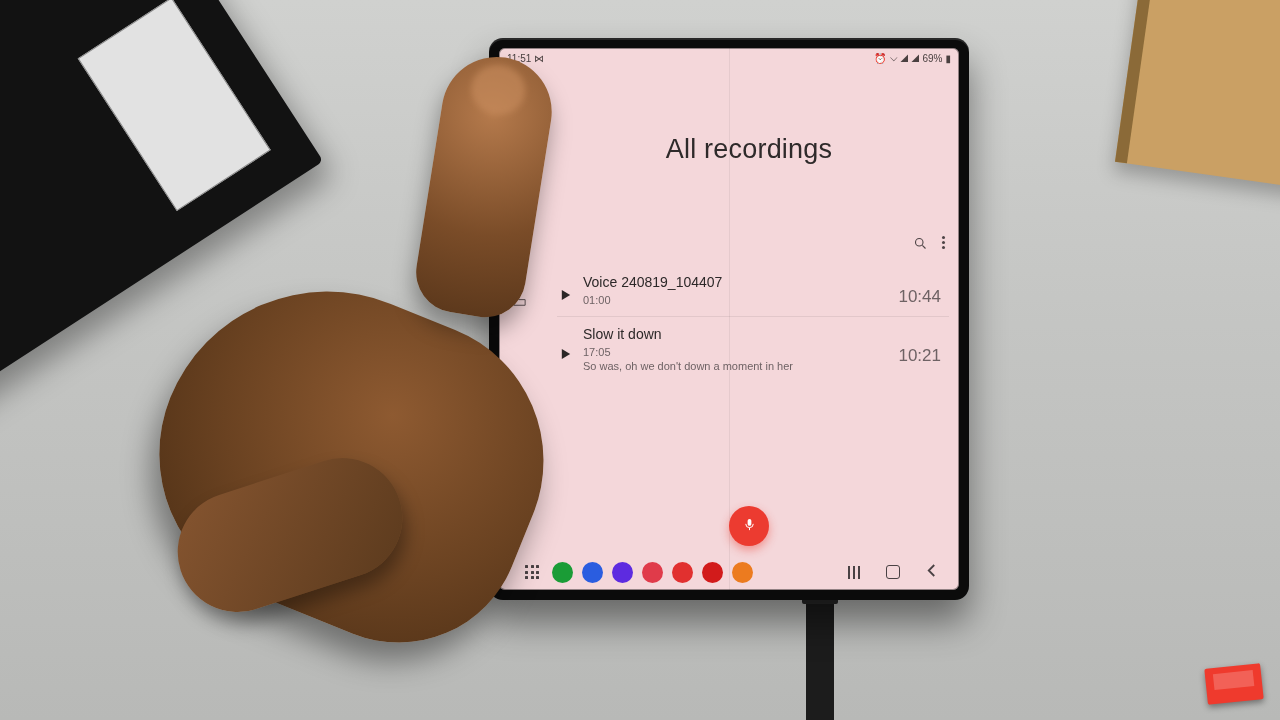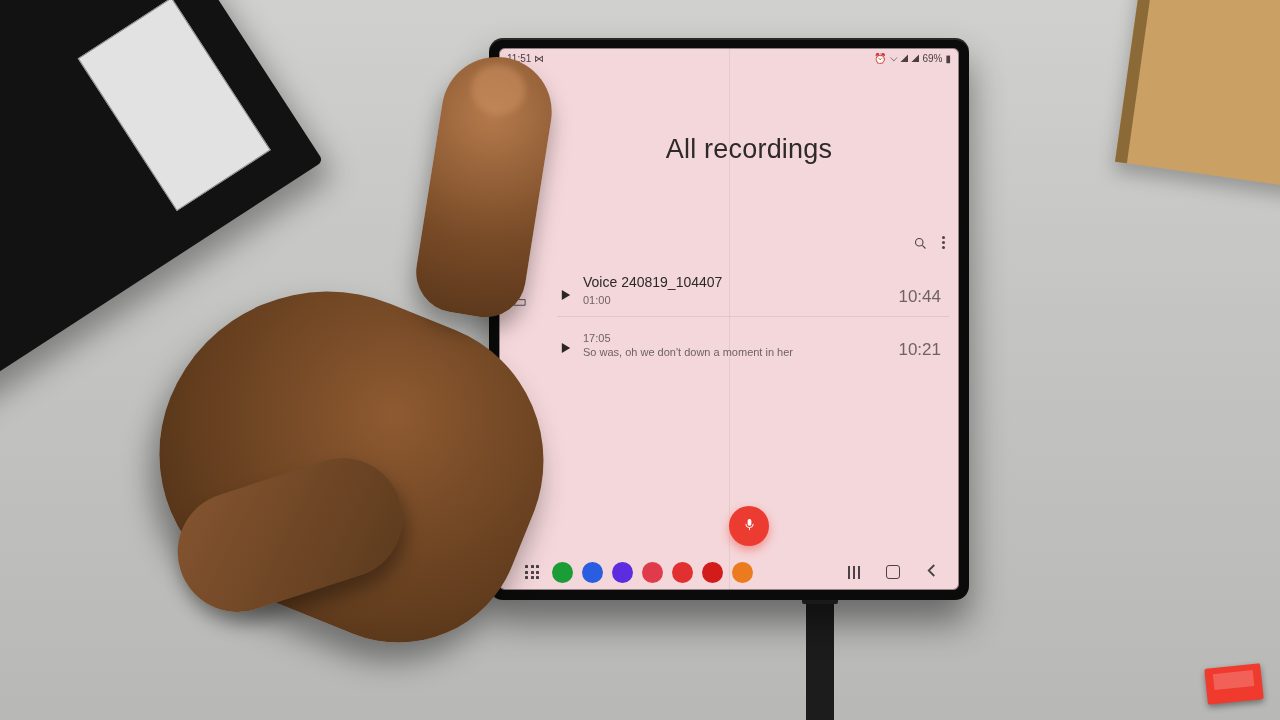--- a/index.html
+++ b/index.html
@@ -200,20 +200,21 @@
             <div class="time">10:44</div>
           </div>
 
           <div class="row">
             <div class="play">
               <span><svg viewBox="0 0 12 14">
                     <path d="M1 1l10 6-10 6z"></path>
                   </svg></span>
             </div>
             <div class="meta">
+              <div class="name">Slow it down</div>
               <div class="dur">17:05</div>
               <div class="summ">So was, oh we don't down a moment in her</div>
             </div>
             <div class="time">10:21</div>
           </div>
         </div>
 
         <div class="rec-btn">
           <span>
             <svg viewBox="0 0 24 24">

